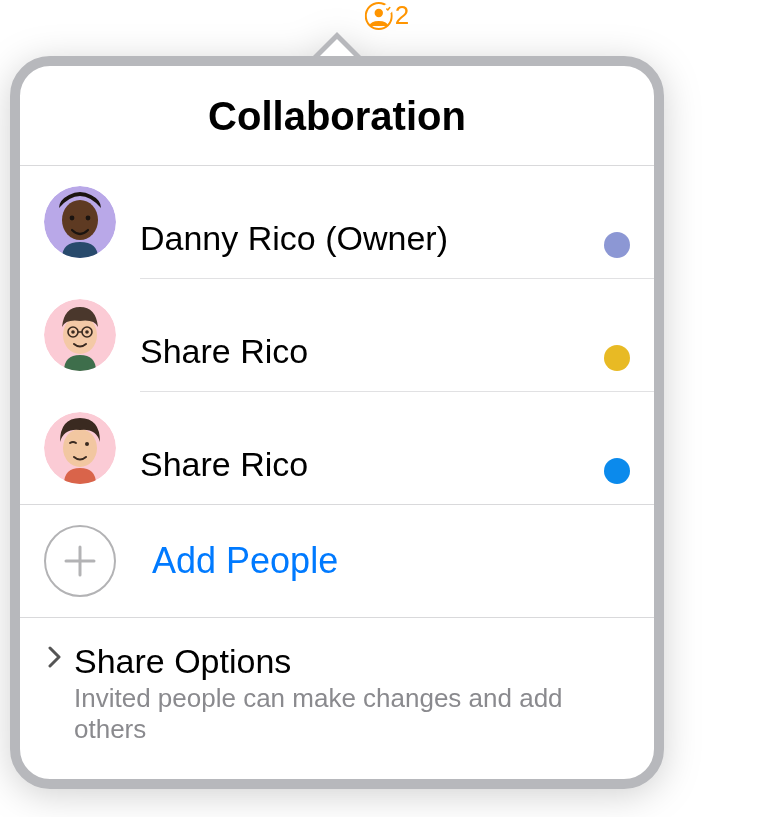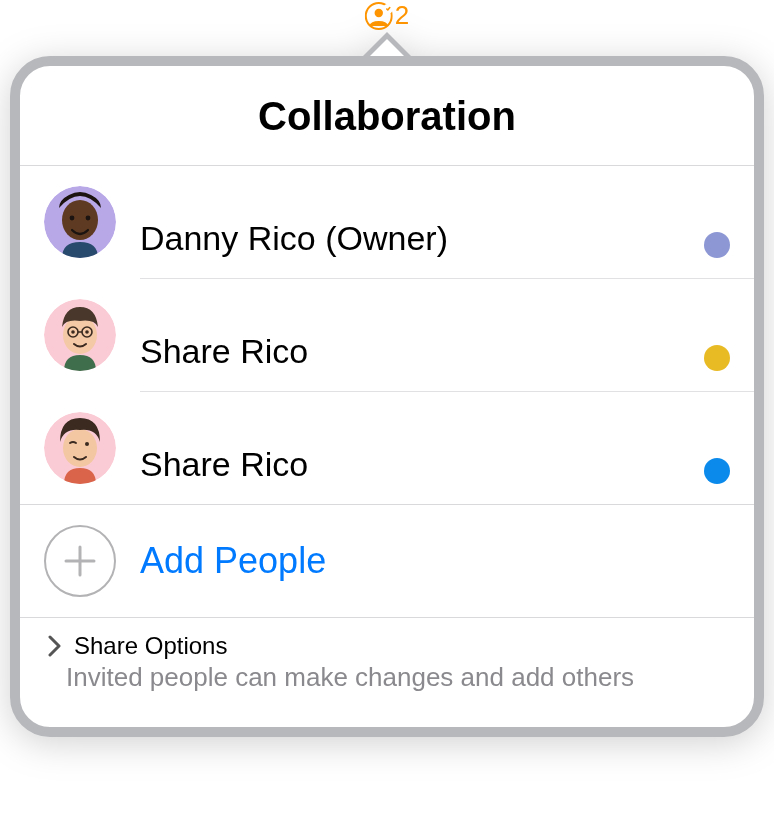--- a/index.html
+++ b/index.html
@@ -24,21 +24,21 @@
       font-size: 26px;
       font-weight: 400;
     }
     .toolbar-indicator svg { display: block; }
 
     
     .popover-wrap {
       position: absolute;
       top: 32px;
       left: 10px;
-      width: 754px;
+      width: 654px;
       filter: drop-shadow(0 6px 18px rgba(0,0,0,0.18));
     }
 
     
     .pointer {
       width: 48px;
       height: 24px;
       margin: 0 auto;
       position: relative;
     }
@@ -97,21 +97,21 @@
       border: none;
       border-top: 1px solid #E1E1E3;
       margin-left: 120px;
     }
 
     
     .add-row {
       display: flex;
       align-items: center;
       padding: 20px 24px;
-      gap: 24px;
+      gap: 36px;
     }
     .add-circle {
       width: 72px; height: 72px; border-radius: 50%;
       border: 2px solid #B3B3B5;
       display: flex; align-items: center; justify-content: center;
       color: #B3B3B5;
       flex: 0 0 72px;
       background: #fff;
     }
     .add-circle svg { width: 36px; height: 36px; }
@@ -128,28 +128,29 @@
     .share-top {
       display: flex;
       align-items: center;
       gap: 10px;
     }
     .chev {
       width: 18px; height: 28px;
       display: inline-flex; align-items: center; justify-content: center;
     }
     .share-title {
-      font-size: 24px;
+      font-size: 34px;
       font-weight: 400;
       color: #000;
+      margin-top: 10px;
     }
     .share-sub {
       font-size: 26px;
       color: #8A8A8E;
-      margin-left: 20px;
+      margin-left: 28px;
       margin-top: 2px;
     }
   </style>
 </head>
 <body>
 
 <div class="toolbar-indicator">
   <span>
     <svg width="28" height="28" viewBox="0 0 28 28" fill="none">
       <circle cx="14" cy="14" r="13" stroke="#FF9500" stroke-width="2"></circle>

